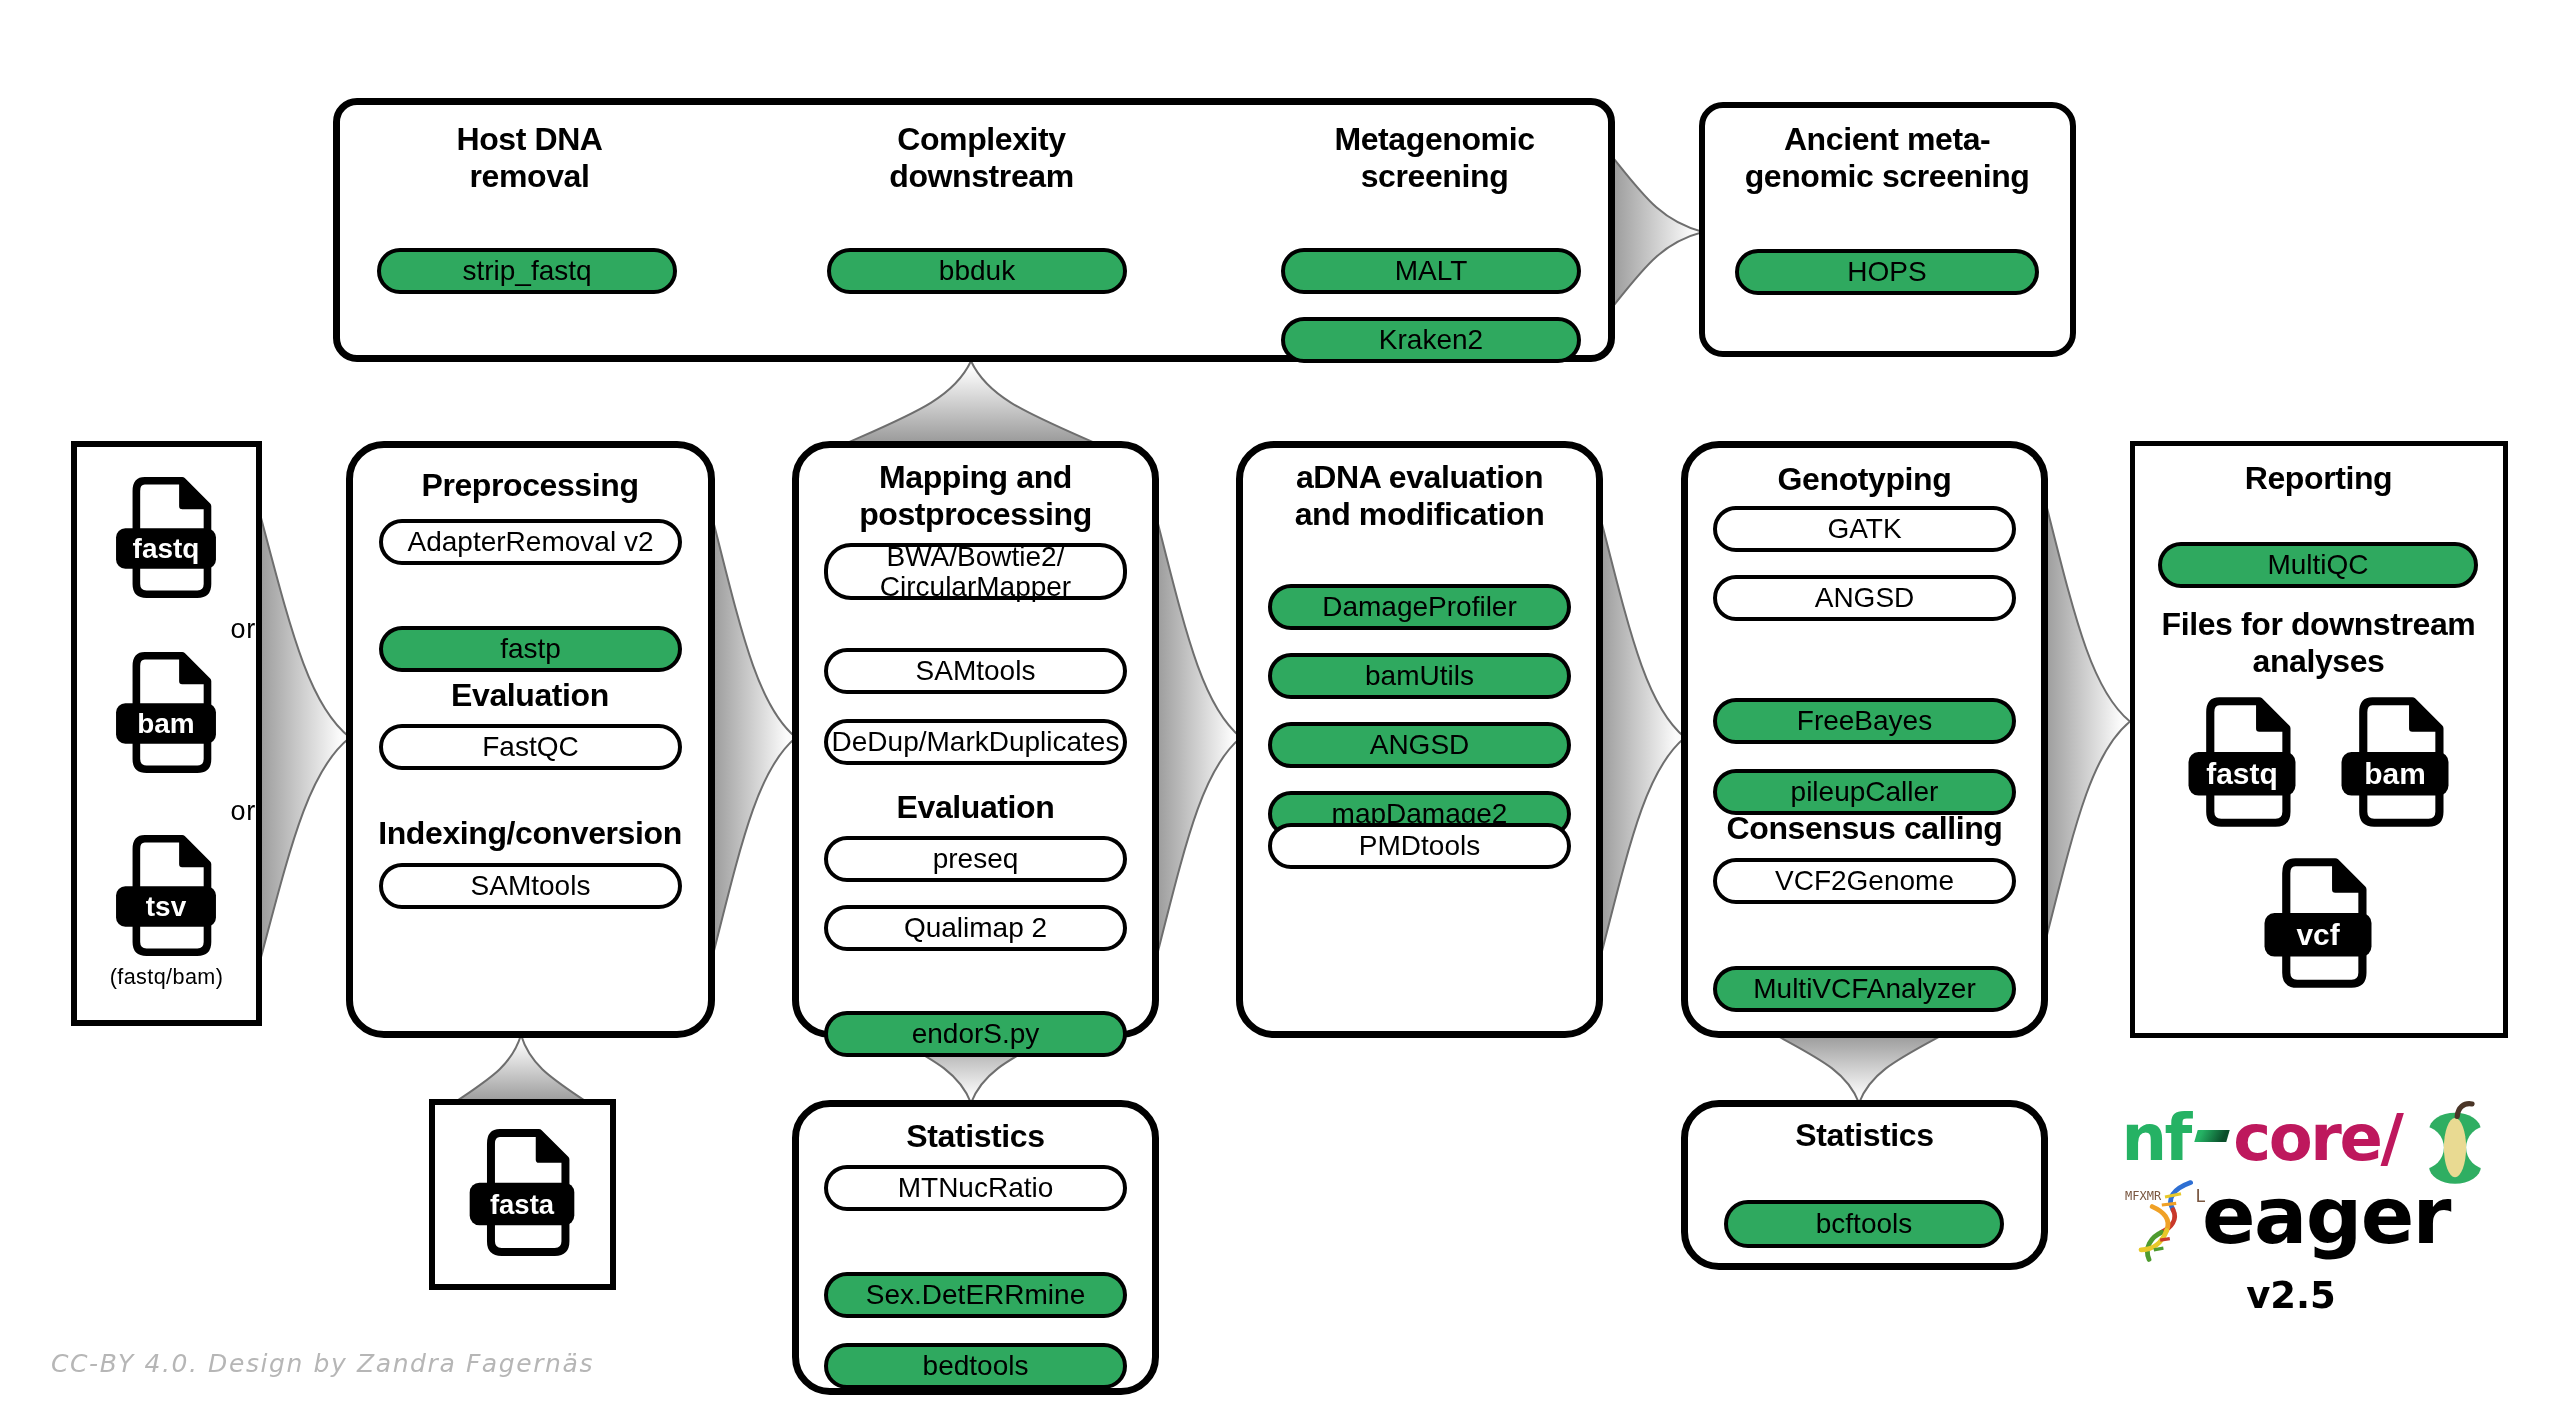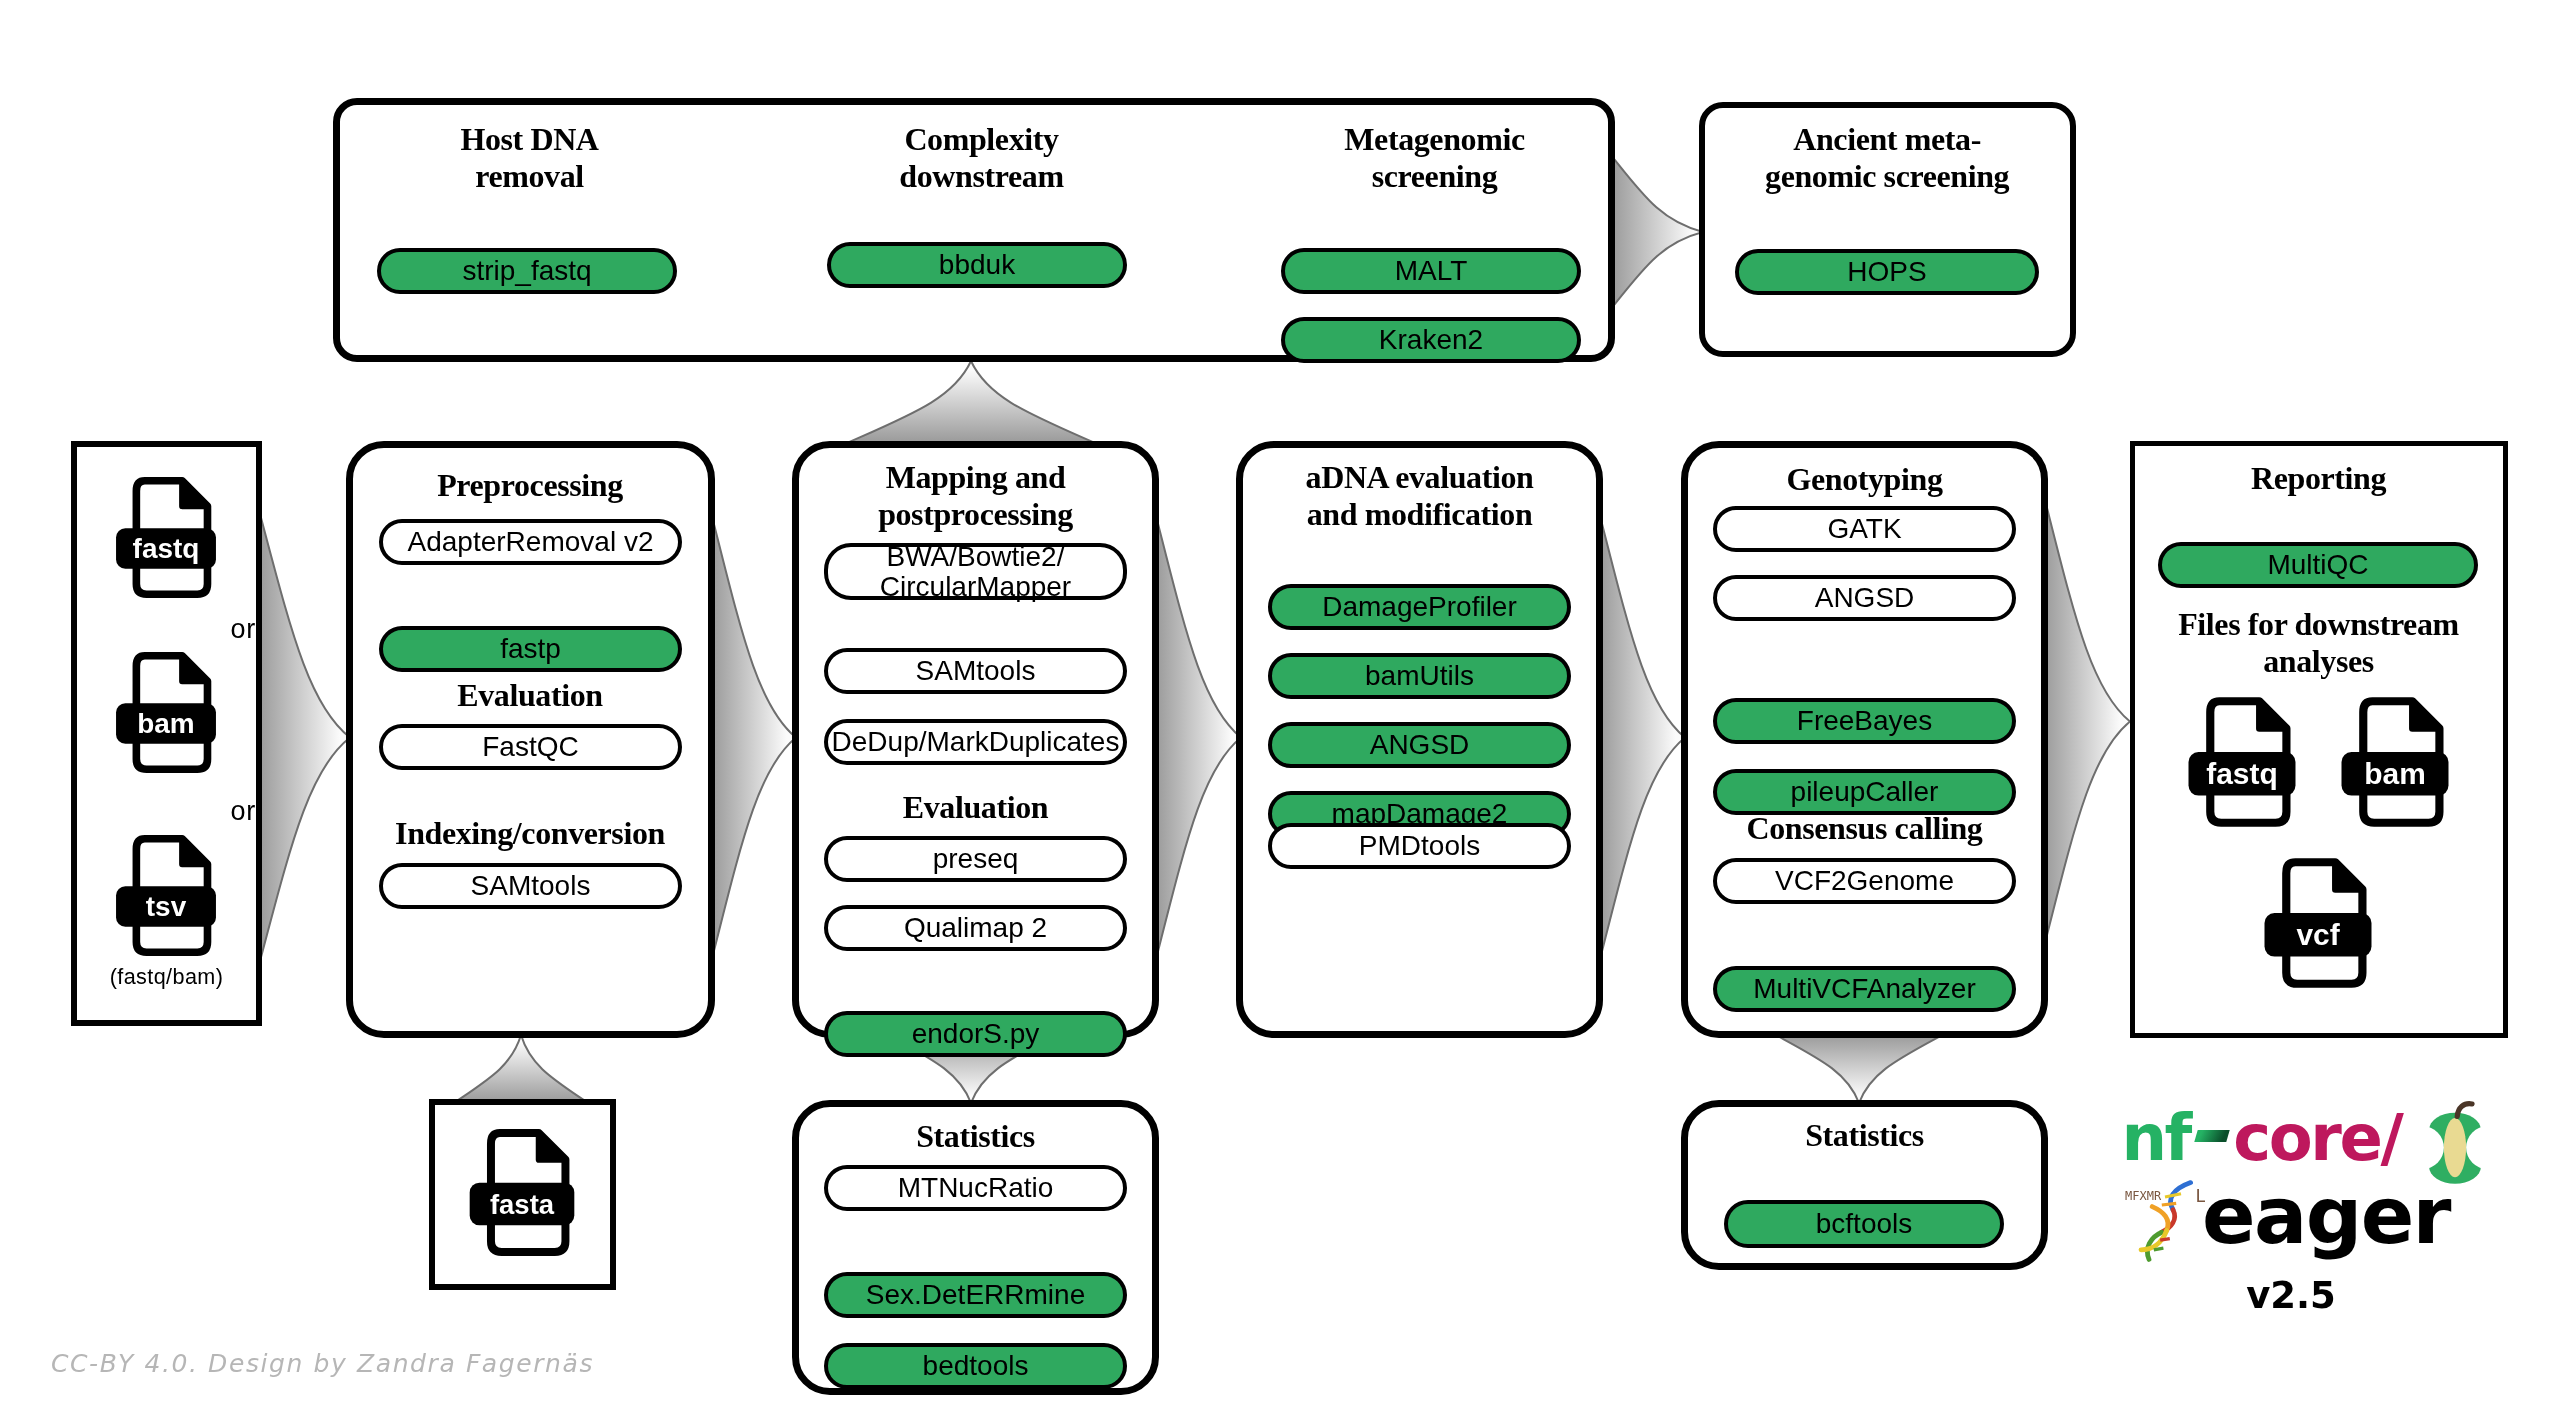--- a/index.html
+++ b/index.html
@@ -13,21 +13,21 @@
   .b8{border-width:6.4px;}
   .b7{border-width:5.6px;}
   
   .pill{position:absolute;height:46px;border:4px solid #000;border-radius:27px;background:#fff;
         display:flex;align-items:center;justify-content:center;font-size:28px;line-height:1.05;
         white-space:nowrap;box-sizing:border-box;text-align:center;}
   .pill.green{background:#2fa95f;margin-top:37px;}
   .pill.two{height:57px;flex-direction:column;white-space:normal;}
   
   .htext{position:absolute;font-weight:bold;text-align:center;letter-spacing:-0.4px;
-         font-size:32px;line-height:37px;font-family:Liberation Serif, serif;}
+         font-size:32px;line-height:37px;}
   .or{position:absolute;width:100%;text-align:right;font-size:27px;letter-spacing:0.8px;}
   .note{position:absolute;width:100%;text-align:center;font-size:21.6px;letter-spacing:0.4px;}
   
   .arr{position:absolute;z-index:1;}
   
   .file-icon{position:absolute;}
   .file-icon text{font-family:"Liberation Sans",sans-serif;}
   
   .logo{position:absolute;left:2099px;top:1096px;width:481px;height:256px;font-family:"DejaVu Sans",sans-serif;}
   .logo-line1{position:absolute;left:22.4px;top:4.8px;font-size:64px;font-weight:bold;letter-spacing:-2.4px;white-space:nowrap;}
@@ -101,21 +101,21 @@
       <span>removal</span>
     </div>
     <div class="pill green" style="left:37px;top:106px;width:300px">
         <span>strip_fastq</span>
       </div>
 
     <div class="htext" style="left:473px;top:16px;width:337px">
       <span>Complexity</span><br>
       <span>downstream</span>
     </div>
-    <div class="pill green" style="left:487px;top:100px;width:300px">
+    <div class="pill green" style="left:487px;top:106px;width:300px">
         <span>bbduk</span>
       </div>
 
     <div class="htext" style="left:926px;top:16px;width:337px">
       <span>Metagenomic</span><br>
       <span>screening</span>
     </div>
     <div class="pill green" style="left:941px;top:106px;width:300px">
         <span>MALT</span>
       </div>

